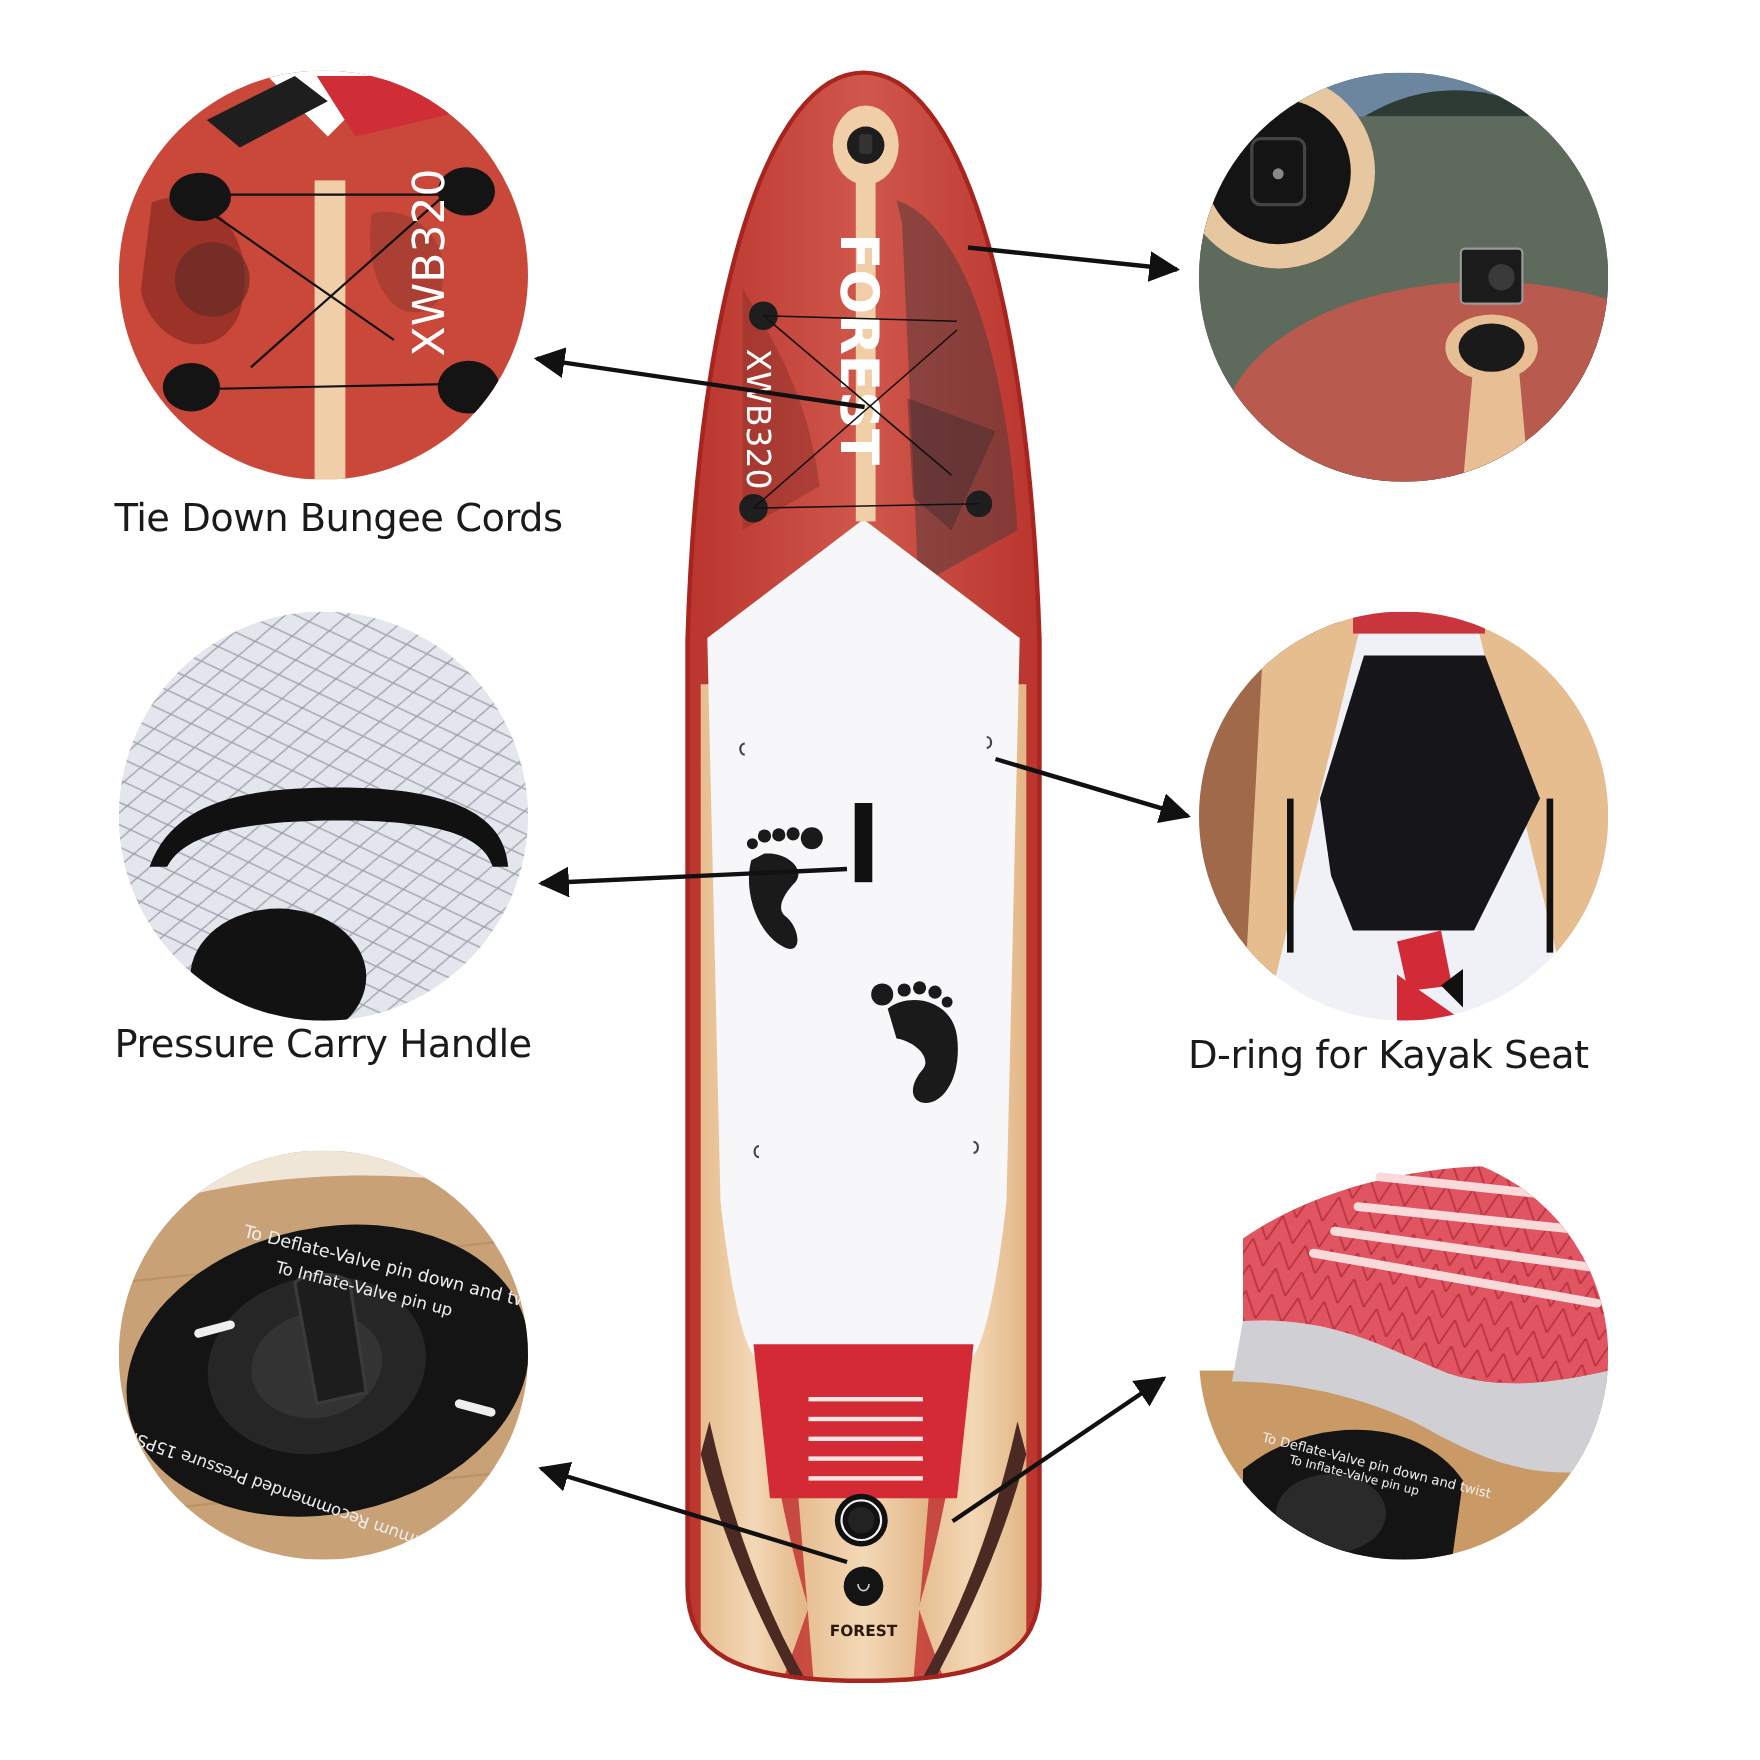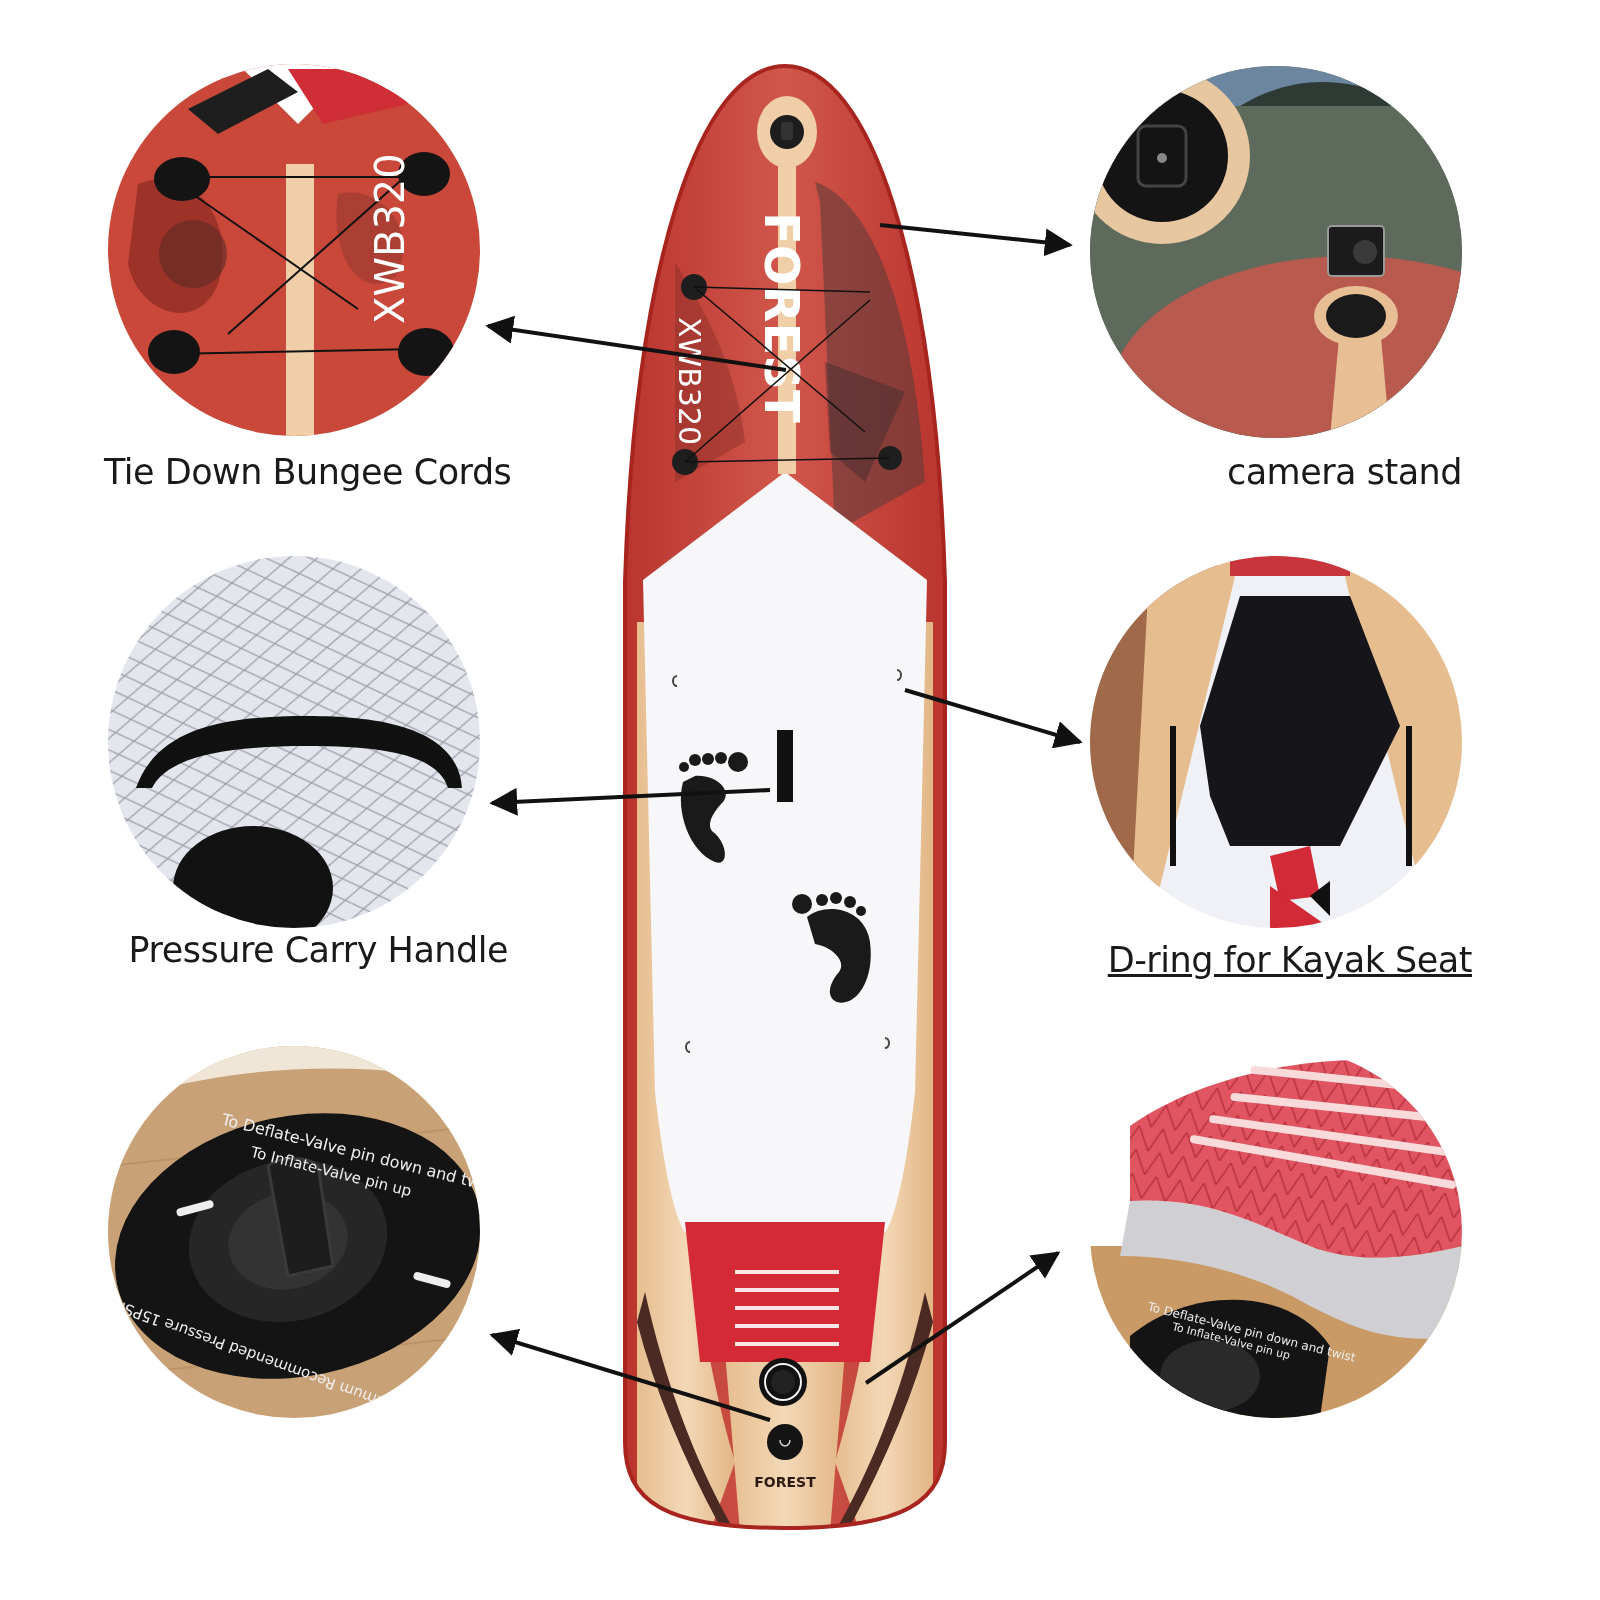--- a/index.html
+++ b/index.html
@@ -3,21 +3,21 @@
 <meta charset="utf-8">
 <style>
   html, body { margin: 0; padding: 0; background: #ffffff; }
   body { width: 1600px; height: 1600px; position: relative; overflow: hidden;
          font-family: "DejaVu Sans", "Liberation Sans", sans-serif; }
   .stage { position: absolute; left: 0; top: 0; width: 1600px; height: 1600px; }
   .feature-circle { position: absolute; width: 372px; height: 372px; border-radius: 50%;
                     overflow: hidden; }
   .feature-circle svg { width: 100%; height: 100%; display: block; }
   .label { position: absolute; font-size: 35px; color: #1a1a1a; white-space: nowrap;
-           letter-spacing: -0.5px; text-align: right; }
+           letter-spacing: -0.5px; text-align: left; }
   .board-wrap { position: absolute; left: 615px; top: 62px; width: 340px; height: 1470px; }
   .board-wrap svg { width: 100%; height: 100%; display: block; }
   .arrows { position: absolute; left: 0; top: 0; width: 1600px; height: 1600px; pointer-events: none; }
   .board-text { font-family: "DejaVu Sans", sans-serif; }
 </style>
 </head>
 <body>
 
 <div class="stage">
 
@@ -162,21 +162,20 @@
       <ellipse cx="266" cy="250" rx="42" ry="30" fill="#e8bf95"></ellipse>
       <ellipse cx="266" cy="250" rx="30" ry="22" fill="#1a1a1a"></ellipse>
       <rect x="238" y="160" width="56" height="50" rx="4" fill="#1b1b1b" stroke="#999" stroke-width="2"></rect>
       <circle cx="275" cy="186" r="12" fill="#3a3a3a"></circle>
       <circle cx="72" cy="90" r="88" fill="#e7c7a0"></circle>
       <circle cx="72" cy="90" r="66" fill="#141414"></circle>
       <rect x="48" y="60" width="48" height="60" rx="8" fill="none" stroke="#444" stroke-width="3"></rect>
       <circle cx="72" cy="92" r="5" fill="#888"></circle>
     </svg>
   </div>
-  <div class="label" style="left:1090px; top:452px; width:372px;">camera stand</div>
 
   <div class="feature-circle" style="left:108px; top:556px;">
     <svg viewBox="0 0 372 372" xmlns="http://www.w3.org/2000/svg">
       <defs>
         <pattern id="diamonds" width="34" height="22" patternUnits="userSpaceOnUse" patternTransform="rotate(-8)">
           <rect width="34" height="22" fill="#e4e6ee"></rect>
           <path d="M0 11 L 17 0 L 34 11 L 17 22 Z" fill="none" stroke="#9a9ca6" stroke-width="1.2"></path>
         </pattern>
       </defs>
       <rect width="372" height="372" fill="url(#diamonds)"></rect>
@@ -194,21 +193,21 @@
       <path d="M372 0 L 250 0 L 340 372 L 372 372 Z" fill="#e6bd8f"></path>
       <rect x="140" y="0" width="120" height="20" fill="#c9353c"></rect>
       <path d="M110 170 L 150 40 L 260 40 L 310 170 L 290 210 L 270 250 L 250 290 L 140 290 L 120 240 Z" fill="#15151a"></path>
       <rect x="80" y="170" width="6" height="140" fill="#111"></rect>
       <rect x="316" y="170" width="6" height="140" fill="#111"></rect>
       <path d="M180 300 L 220 290 L 230 340 L 190 345 Z" fill="#d22a36"></path>
       <path d="M180 330 L 240 372 L 180 372 Z" fill="#d22a36"></path>
       <path d="M220 340 L 240 325 L 240 360 Z" fill="#111"></path>
     </svg>
   </div>
-  <div class="label" style="left:1080px; top:940px; width:392px;text-decoration:underline;">D-ring for Kayak Seat</div>
+  <div class="label" style="left:1080px; top:940px; width:392px;">D-ring for Kayak Seat</div>
 
   <div class="feature-circle" style="left:108px; top:1046px;">
     <svg viewBox="0 0 372 372" xmlns="http://www.w3.org/2000/svg">
       <rect width="372" height="372" fill="#c9a176"></rect>
       <path d="M0 60 C 100 20, 260 10, 372 40 L 372 0 L 0 0 Z" fill="#f0e6d8"></path>
       <g stroke="#b08658" stroke-width="2" opacity="0.5">
         <line x1="0" y1="120" x2="372" y2="80"></line>
         <line x1="0" y1="330" x2="372" y2="290"></line>
       </g>
       <ellipse cx="190" cy="200" rx="185" ry="130" transform="rotate(-12 190 200)" fill="#141414"></ellipse>

